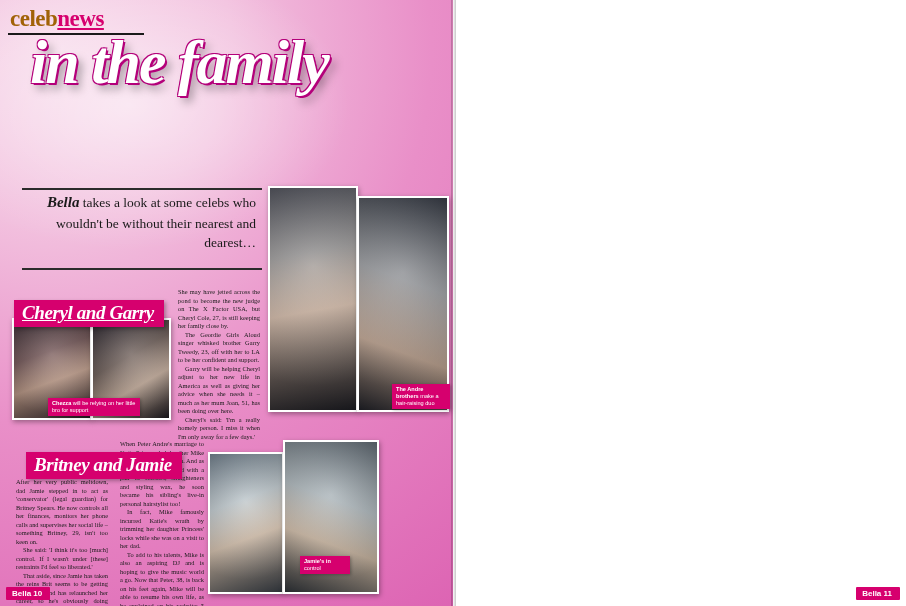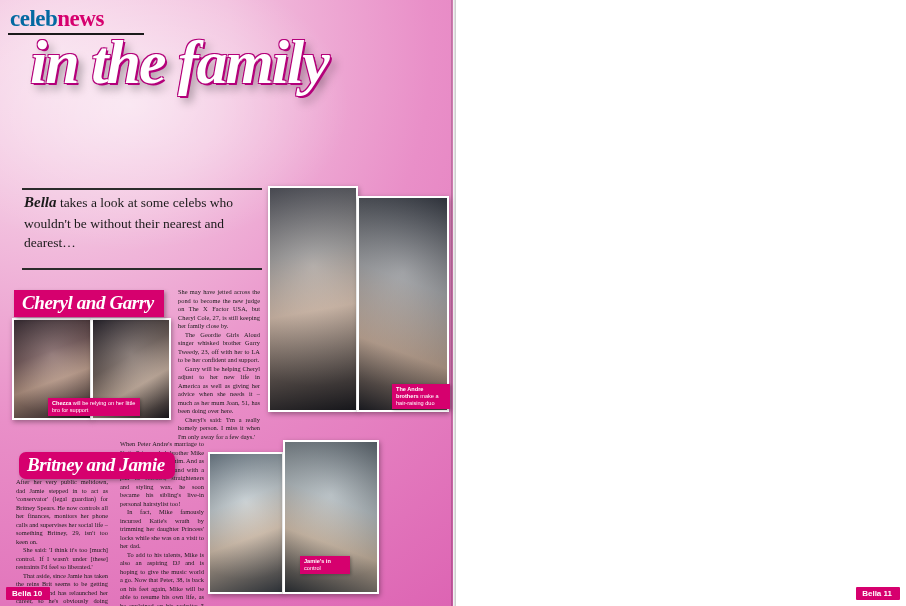--- a/index.html
+++ b/index.html
@@ -42,22 +42,22 @@
     z-index: 0;
   }
   
   .masthead {
     position: absolute; left: 10px; top: 6px;
     z-index: 20;
     font-family: "Liberation Serif", serif;
     font-size: 23px;
     letter-spacing: -0.5px;
   }
-  .masthead .celeb { color: #0369a1; font-weight: bold; }
-  .masthead .news { color: #d6006e; font-weight: bold; }
+  .masthead .celeb { color: #a16207; font-weight: bold; }
+  .masthead .news { color: #d6006e; font-weight: bold; text-decoration: underline; }
   .mast-rule {
     position: absolute; left: 8px; top: 33px; width: 136px; height: 2px;
     background: #1a1a1a; z-index: 20;
   }
   
   .headline {
     position: absolute; left: 18px; top: 32px;
     z-index: 22;
     font-family: "Liberation Serif", serif;
     font-style: italic;
@@ -73,20 +73,21 @@
   .headline .l2 { display: block; font-size: 62px; margin-left: 12px; margin-top: 4px; }
   
   .standfirst {
     position: absolute; left: 24px; top: 192px;
     width: 232px;
     z-index: 22;
     font-family: "Liberation Serif", serif;
     font-size: 13.5px;
     line-height: 1.45;
     color: #1a1a1a;
+    text-align: right;
   }
   .standfirst .bella {
     font-style: italic; font-weight: bold; font-size: 15px;
   }
   .sf-rule {
     position: absolute; left: 22px; width: 240px; height: 1.5px;
     background: #2b2b2b; z-index: 22;
   }
   
   .sect-title {
@@ -208,21 +209,21 @@
       <div class="vignette"></div>
     </div>
 
     <div class="photo p-brit" style="left:208px; top:452px; width:76px; height:142px;">
       <div class="vignette"></div>
     </div>
     <div class="photo p-jamie" style="left:283px; top:440px; width:96px; height:154px;">
       <div class="vignette"></div>
     </div>
 
-    <div class="sect-title" style="left:14px; top:290px;">Cheryl and Garry</div>
+    <div class="sect-title" style="left:14px; top:300px;text-decoration:underline;">Cheryl and Garry</div>
     <div class="col" style="left:178px; top:288px; width:82px;">
       <p class="first">She may have jetted across the pond to become the new judge on The X Factor USA, but Cheryl Cole, 27, is still keeping her family close by.</p>
       <p>The Geordie Girls Aloud singer whisked brother Garry Tweedy, 23, off with her to LA to be her confident and support.</p>
       <p>Garry will be helping Cheryl adjust to her new life in America as well as giving her advice when she needs it – much as her mum Joan, 51, has been doing over here.</p>
       <p>Cheryl's said: 'I'm a really homely person. I miss it when I'm only away for a few days.'</p>
     </div>
     <div class="captag" style="left:48px; top:398px; width:104px;">
       <b>Chezza</b>
       <span>will be relying on her little bro for support</span>
     </div>
@@ -230,21 +231,21 @@
     <div class="col" style="left:120px; top:440px; width:84px;">
       <p class="first">When Peter Andre's marriage to Katie Price ended, brother Mike was there to support him. And as Mike's also a dab hand with a pair of scissors, straighteners and styling wax, he soon became his sibling's live-in personal hairstylist too!</p>
       <p>In fact, Mike famously incurred Katie's wrath by trimming her daughter Princess' locks while she was on a visit to her dad.</p>
       <p>To add to his talents, Mike is also an aspiring DJ and is hoping to give the music world a go. Now that Peter, 38, is back on his feet again, Mike will be able to resume his own life, as he explained on his website: 'I have returned to my one true passion, DJ playing what I love best.'</p>
     </div>
     <div class="captag" style="left:392px; top:384px; width:58px;">
       <b>The Andre brothers</b>
       <span>make a hair-raising duo</span>
     </div>
 
-    <div class="sect-title" style="left:19px; top:452px;border-radius:7px;">Britney and Jamie</div>
+    <div class="sect-title" style="left:26px; top:452px;">Britney and Jamie</div>
     <div class="col" style="left:16px; top:478px; width:92px;">
       <p class="first">After her very public meltdown, dad Jamie stepped in to act as 'conservator' (legal guardian) for Britney Spears. He now controls all her finances, monitors her phone calls and supervises her social life – something Britney, 29, isn't too keen on.</p>
       <p>She said: 'I think it's too [much] control. If I wasn't under [these] restraints I'd feel so liberated.'</p>
       <p>That aside, since Jamie has taken the reins Brit seems to be getting well again and has relaunched her career, so he's obviously doing something right.</p>
     </div>
     <div class="captag" style="left:300px; top:556px; width:50px;">
       <b>Jamie's in</b>
       <span>control</span>
     </div>
 

